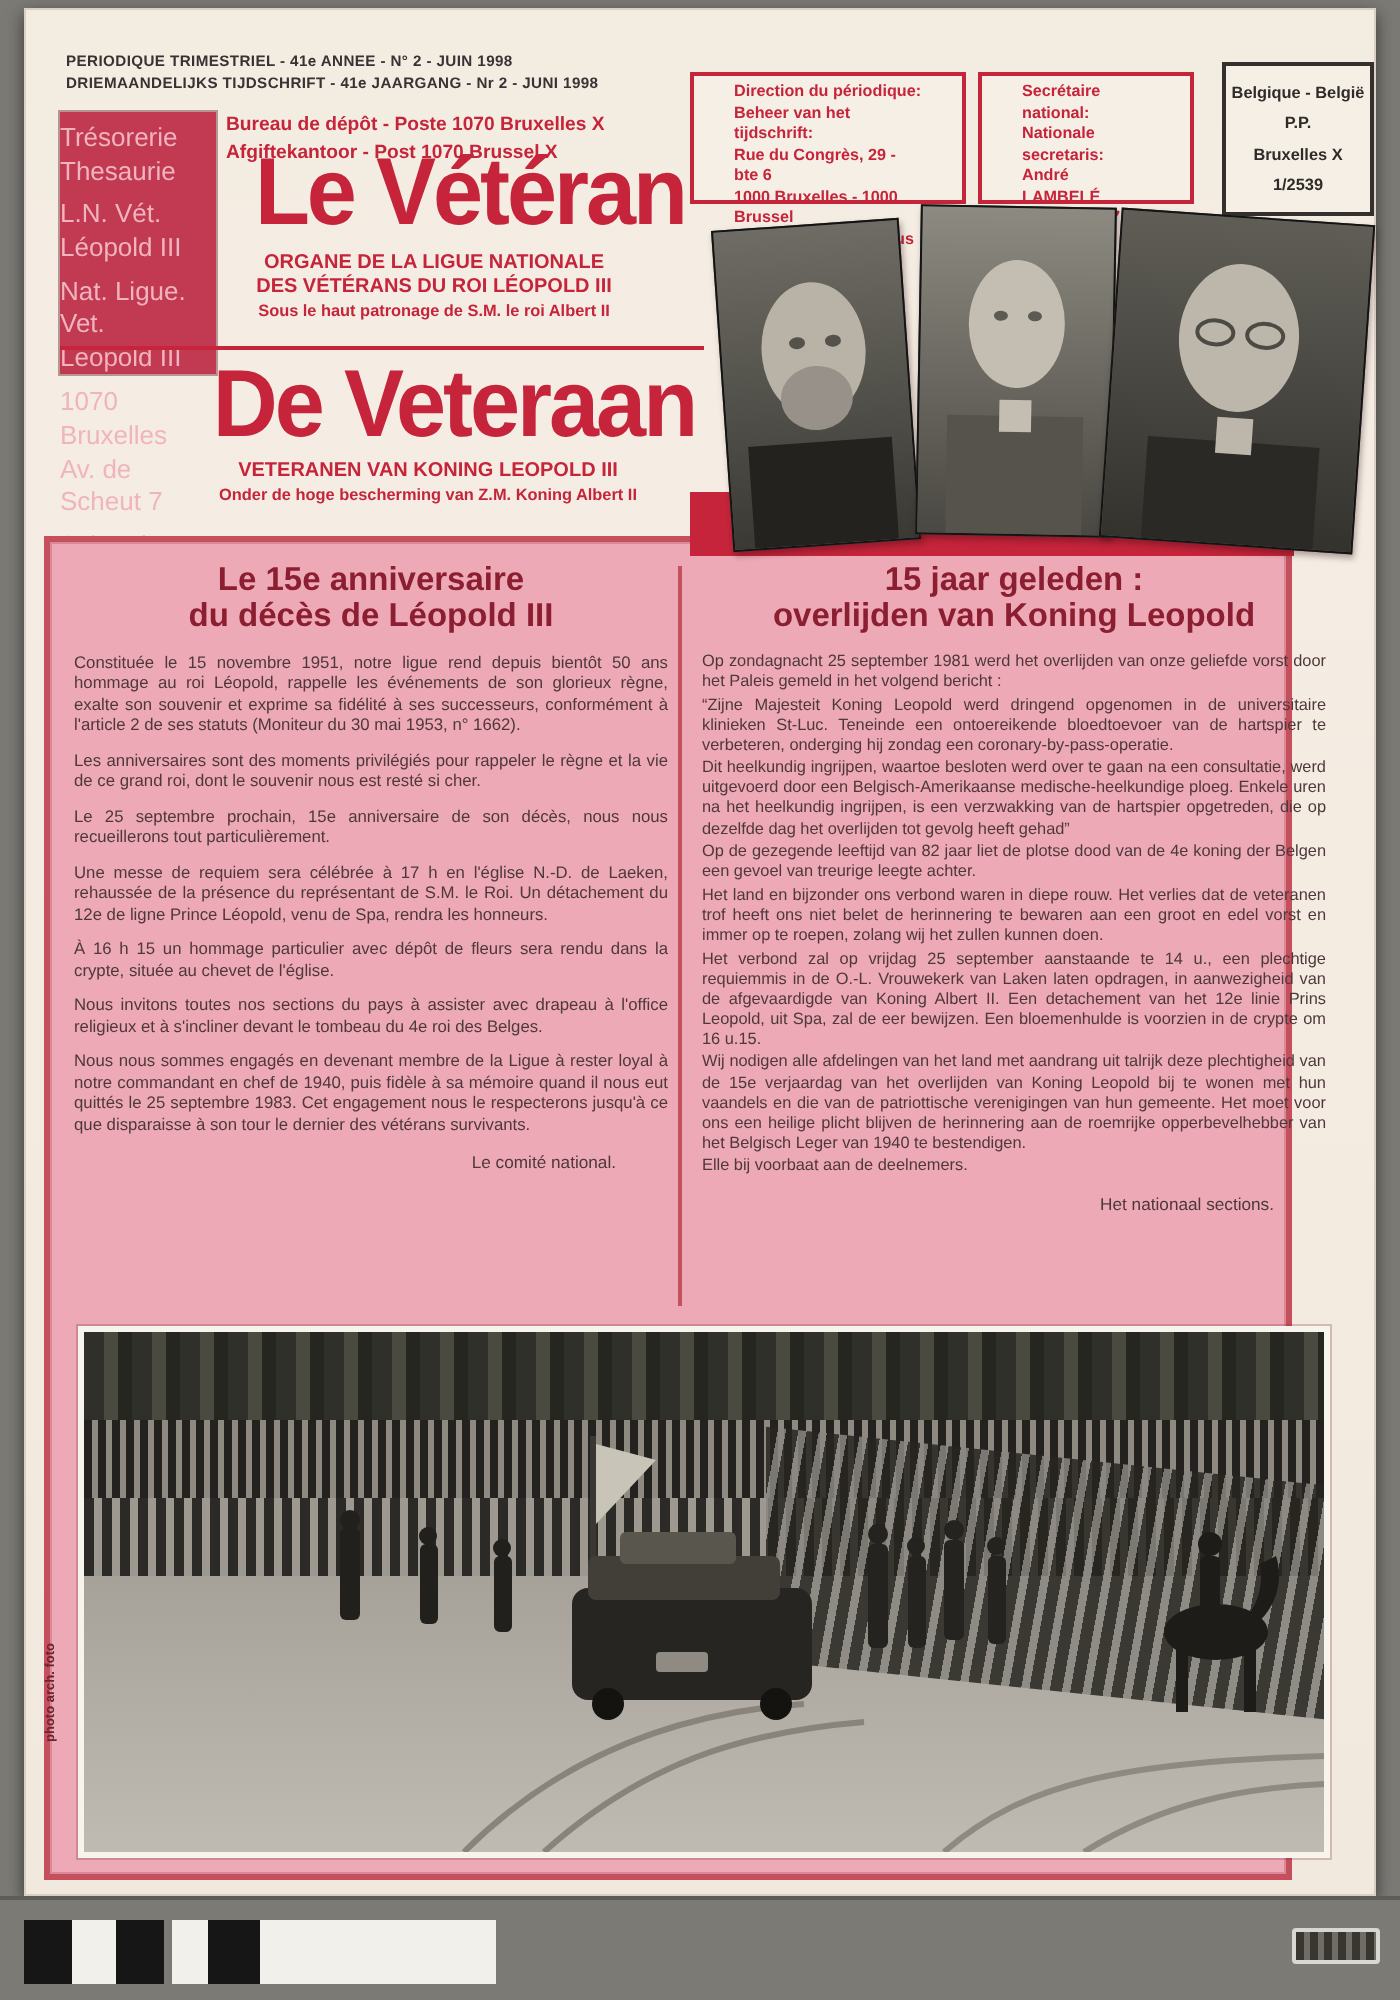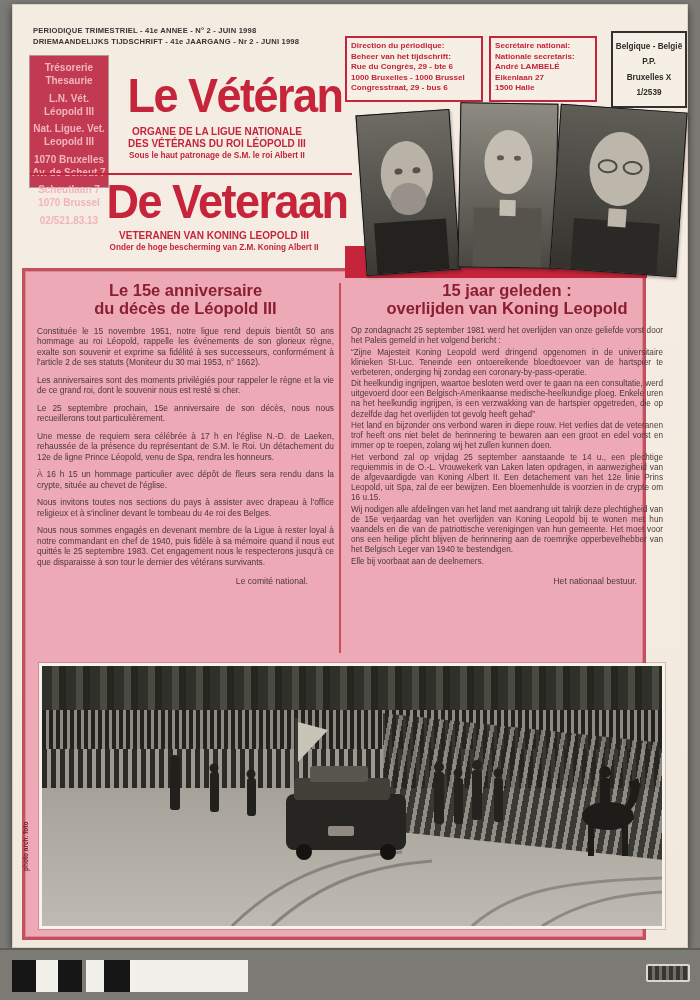--- a/index.html
+++ b/index.html
@@ -10,37 +10,37 @@
   }
   .paper{
     position:absolute;left:12px;top:4px;width:676px;height:944px;
     background:linear-gradient(180deg,#f3ece1 0%,#f5ede3 20%,#f2e9de 100%);
     box-shadow:0 3px 8px rgba(0,0,0,.55), inset 0 0 0 1px rgba(110,80,75,.18);
   }
   
   .issue-lines{position:absolute;left:21px;top:22px;font-size:7.6px;font-weight:bold;
     color:#3a3134;line-height:1.4;letter-spacing:.2px;white-space:nowrap;}
   .treasury{position:absolute;left:18px;top:52px;width:78px;height:131px;background:#c23a52;
-    color:#f0b4be;font-size:10px;font-weight:bold;text-align:center;box-sizing:border-box;
+    color:#f0b4be;font-size:13px;font-weight:normal;box-sizing:border-box;
     padding-top:5px;box-shadow:0 0 0 1px rgba(90,20,30,.4);}
   .treasury .grp{margin-bottom:4.5px;line-height:1.3;}
   .deposit{position:absolute;left:101px;top:52px;font-size:9.6px;font-weight:bold;
     color:#c5243a;line-height:1.45;white-space:nowrap;}
   .title-main{position:absolute;font-weight:bold;color:#c5243a;letter-spacing:-1.5px;
     transform:scaleY(1.06);white-space:nowrap;}
   .title-fr{left:103px;top:66px;width:240px;text-align:center;font-size:45px;}
   .title-nl{left:90px;top:172px;width:250px;text-align:center;font-size:45px;}
   .subtitle{position:absolute;text-align:center;color:#c5243a;font-weight:bold;
     font-size:10px;line-height:1.18;}
   .subtitle-fr{left:62px;top:122px;width:286px;}
   .subtitle-nl{left:52px;top:226px;width:300px;}
   .patronage{font-size:8.2px;margin-top:1px;}
   .rule-fr{position:absolute;left:18px;top:169px;width:322px;height:2px;background:#c5243a;}
   .hdr-box{position:absolute;top:32px;border:2px solid #c5243a;color:#c5243a;font-weight:bold;
-    font-size:8.1px;line-height:1.3;padding:3px 4px;box-sizing:border-box;background:#f6efe5;}
+    font-size:8.1px;line-height:1.3;padding:3px 20px;box-sizing:border-box;background:#f6efe5;}
   .box-direction{left:333px;width:138px;height:66px;}
   .box-secretary{left:477px;width:108px;height:66px;}
   .box-stamp{position:absolute;left:599px;top:27px;width:76px;height:77px;border:2px solid #33302e;
     color:#2e2b29;background:#f6efe5;font-weight:bold;font-size:8.2px;text-align:center;
     display:flex;flex-direction:column;justify-content:space-evenly;box-sizing:border-box;padding:2px;}
   .red-band{position:absolute;left:333px;top:242px;width:302px;height:32px;background:#c5243a;z-index:1;}
   .portrait{position:absolute;z-index:2;border:1px solid #141414;background:#565650;
     box-shadow:1px 2px 3px rgba(40,10,15,.35);}
   .portrait svg{display:block;width:100%;height:100%;}
   .p1{left:349px;top:108px;width:92px;height:159px;transform:rotate(-4deg);}
@@ -112,20 +112,24 @@
     </div>
     <div class="grp">
       <div>Scheutlaan 7</div>
       <div>1070 Brussel</div>
     </div>
     <div class="grp">
       <div>02/521.83.13</div>
     </div>
   </div>
 
+  <div class="deposit">
+    <div>Bureau de dépôt - Poste 1070 Bruxelles X</div>
+    <div>Afgiftekantoor - Post 1070 Brussel X</div>
+  </div>
 
   <div class="title-main title-fr">Le Vétéran</div>
   <div class="subtitle subtitle-fr">
     <div>ORGANE DE LA LIGUE NATIONALE</div>
     <div>DES VÉTÉRANS DU ROI LÉOPOLD III</div>
     <div class="patronage">Sous le haut patronage de S.M. le roi Albert II</div>
   </div>
   <div class="rule-fr"></div>
 
   <div class="title-main title-nl">De Veteraan</div>
@@ -225,25 +229,26 @@
     <div class="divider"></div>
 
     <div class="col col-nl">
       <div class="art-title">
         <div>15 jaar geleden :</div>
         <div>overlijden van Koning Leopold</div>
       </div>
       <p>Op zondagnacht 25 september 1981 werd het overlijden van onze geliefde vorst door het Paleis gemeld in het volgend bericht :</p>
       <p>“Zijne Majesteit Koning Leopold werd dringend opgenomen in de universitaire klinieken St-Luc. Teneinde een ontoereikende bloedtoevoer van de hartspier te verbeteren, onderging hij zondag een coronary-by-pass-operatie.</p>
       <p>Dit heelkundig ingrijpen, waartoe besloten werd over te gaan na een consultatie, werd uitgevoerd door een Belgisch-Amerikaanse medische-heelkundige ploeg. Enkele uren na het heelkundig ingrijpen, is een verzwakking van de hartspier opgetreden, die op dezelfde dag het overlijden tot gevolg heeft gehad”</p>
+      <p>Op de gezegende leeftijd van 82 jaar liet de plotse dood van de 4e koning der Belgen een gevoel van treurige leegte achter.</p>
       <p>Het land en bijzonder ons verbond waren in diepe rouw. Het verlies dat de veteranen trof heeft ons niet belet de herinnering te bewaren aan een groot en edel vorst en immer op te roepen, zolang wij het zullen kunnen doen.</p>
       <p>Het verbond zal op vrijdag 25 september aanstaande te 14 u., een plechtige requiemmis in de O.-L. Vrouwekerk van Laken laten opdragen, in aanwezigheid van de afgevaardigde van Koning Albert II. Een detachement van het 12e linie Prins Leopold, uit Spa, zal de eer bewijzen. Een bloemenhulde is voorzien in de crypte om 16 u.15.</p>
       <p>Wij nodigen alle afdelingen van het land met aandrang uit talrijk deze plechtigheid van de 15e verjaardag van het overlijden van Koning Leopold bij te wonen met hun vaandels en die van de patriottische verenigingen van hun gemeente. Het moet voor ons een heilige plicht blijven de herinnering aan de roemrijke opperbevelhebber van het Belgisch Leger van 1940 te bestendigen.</p>
       <p>Elle bij voorbaat aan de deelnemers.</p>
-      <div class="signature">Het nationaal bestuur.</div>
+      <div class="signature">Het nationaal sections.</div>
     </div>
 
     <div class="photo-frame">
       <div class="photo-scene">
         <div class="ph ph-trees"></div>
         <div class="ph ph-crowd-far"></div>
         <div class="ph ph-crowd-mid"></div>
         <div class="ph ph-road"></div>
         <div class="ph-column"></div>
         <svg style="position:absolute;left:0;top:0;width:100%;height:100%;" viewBox="0 0 620 260" preserveAspectRatio="none">

